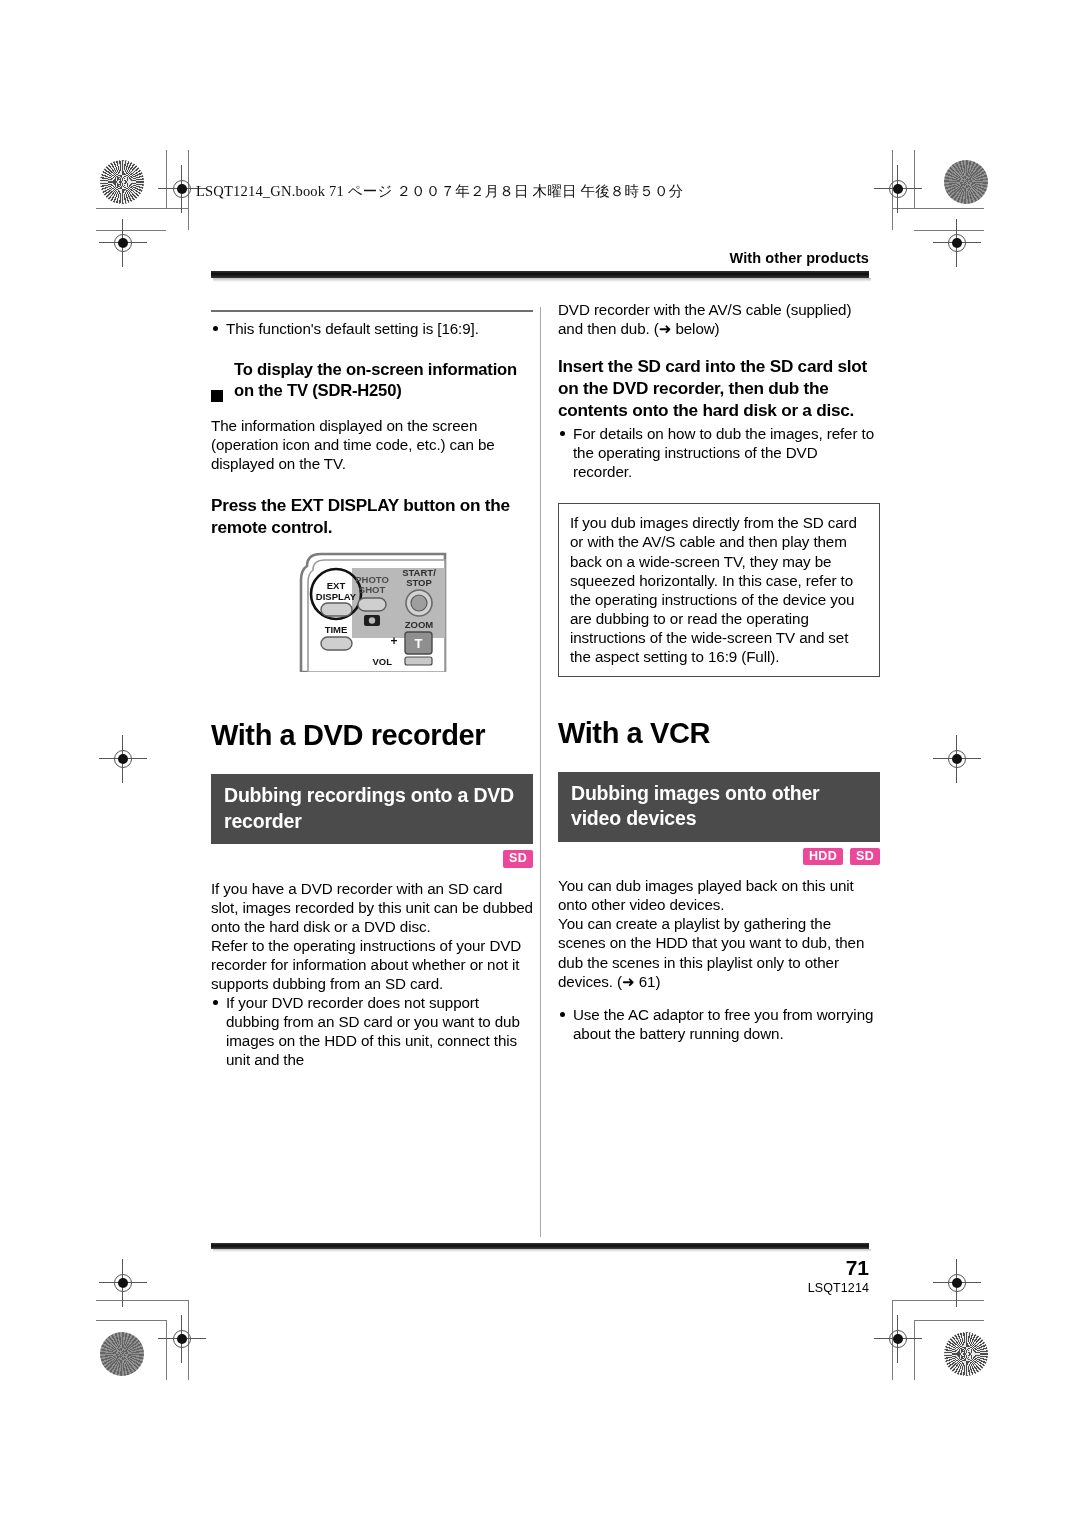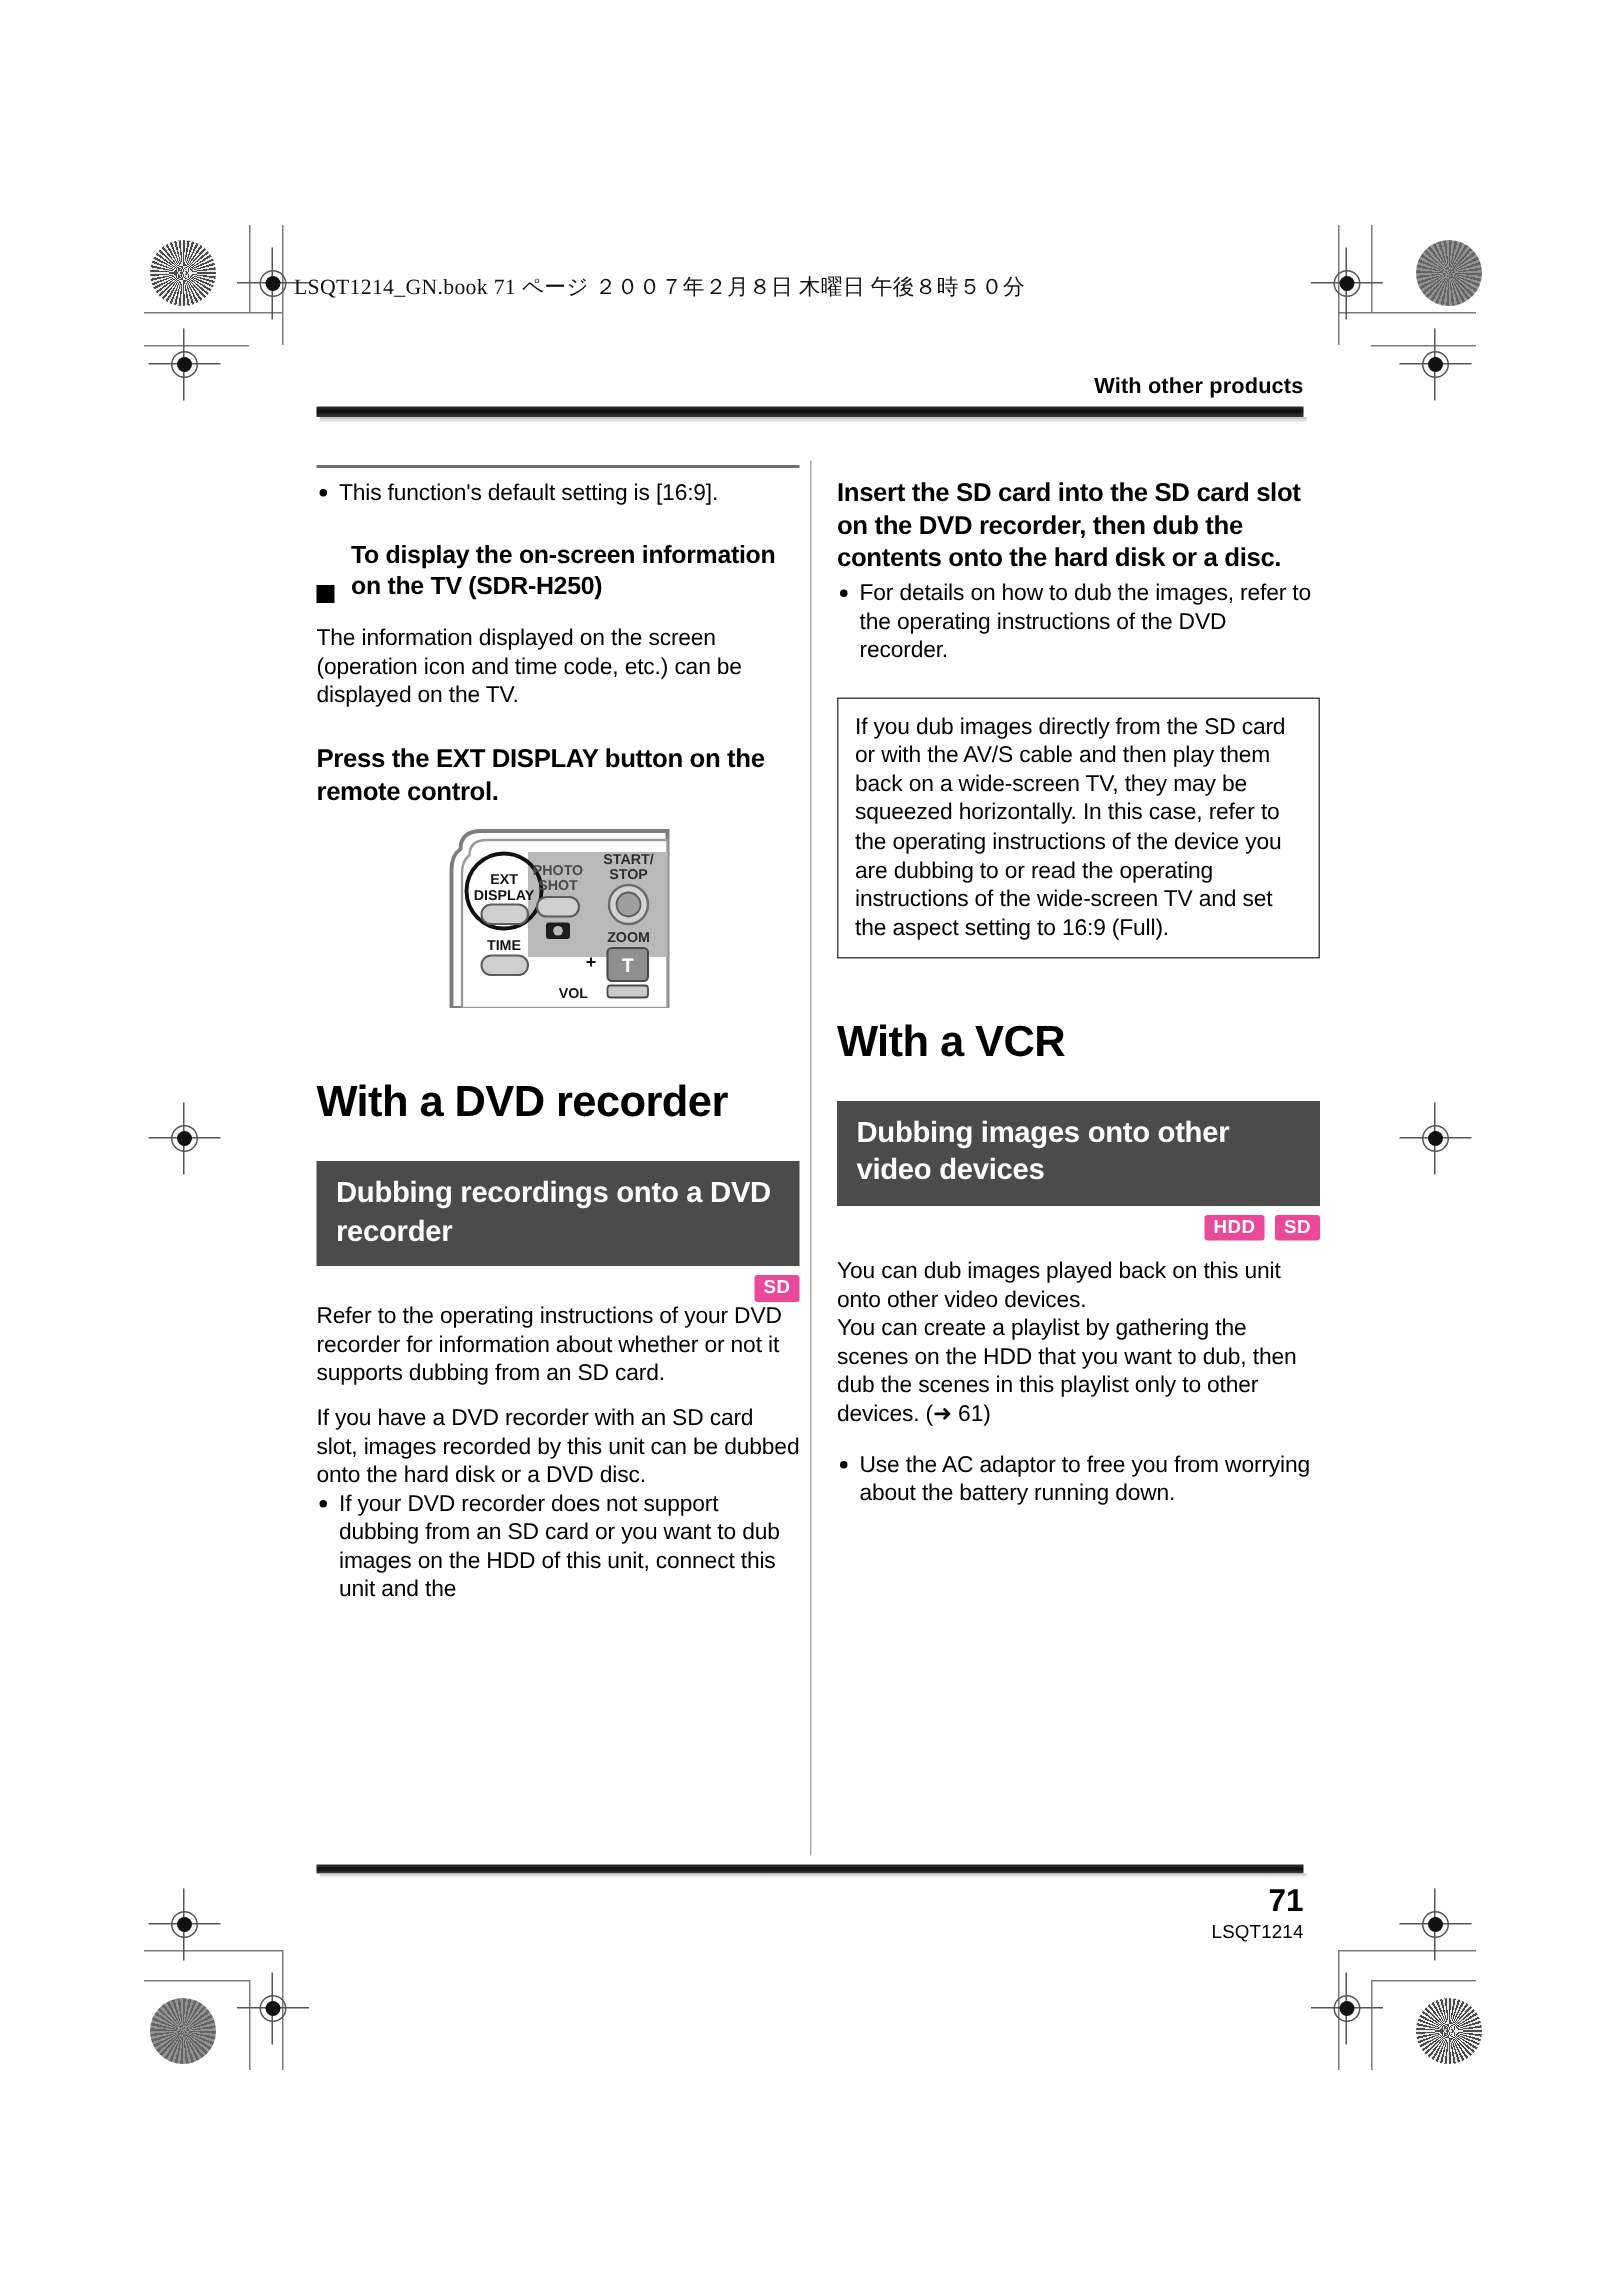--- a/index.html
+++ b/index.html
@@ -467,30 +467,31 @@
 
 
   <div class="chapter-title" style="margin-top:44px;">With a DVD recorder</div>
 
   <div class="banner" style="margin-top:22px;">Dubbing recordings onto a DVD recorder</div>
 
   <div class="badge-row">
     <span class="badge">SD</span>
   </div>
 
+  <div class="body-text" style="margin-top:11px;">If you have a DVD recorder with an SD card slot, images recorded by this unit can be dubbed onto the hard disk or a DVD disc.</div>
   <div class="body-text">Refer to the operating instructions of your DVD recorder for information about whether or not it supports dubbing from an SD card.</div>
-  <div class="body-text" style="margin-top:11px;">If you have a DVD recorder with an SD card slot, images recorded by this unit can be dubbed onto the hard disk or a DVD disc.</div>
 
   <ul class="bullets">
     <li>If your DVD recorder does not support dubbing from an SD card or you want to dub images on the HDD of this unit, connect this unit and the</li>
   </ul>
 </div>
 
 <div class="col col-right">
 
+  <div class="body-text">DVD recorder with the AV/S cable (supplied) and then dub. (➜ below)</div>
 
   <div class="bold-step" style="margin-top:18px;">Insert the SD card into the SD card slot on the DVD recorder, then dub the contents onto the hard disk or a disc.</div>
 
   <ul class="bullets" style="margin-top:3px;">
     <li>For details on how to dub the images, refer to the operating instructions of the DVD recorder.</li>
   </ul>
 
   <div class="note-box" style="margin-top:22px;">If you dub images directly from the SD card or with the AV/S cable and then play them back on a wide-screen TV, they may be squeezed horizontally. In this case, refer to the operating instructions of the device you are dubbing to or read the operating instructions of the wide-screen TV and set the aspect setting to 16:9 (Full).</div>
 
   <div class="chapter-title" style="margin-top:40px;">With a VCR</div>

